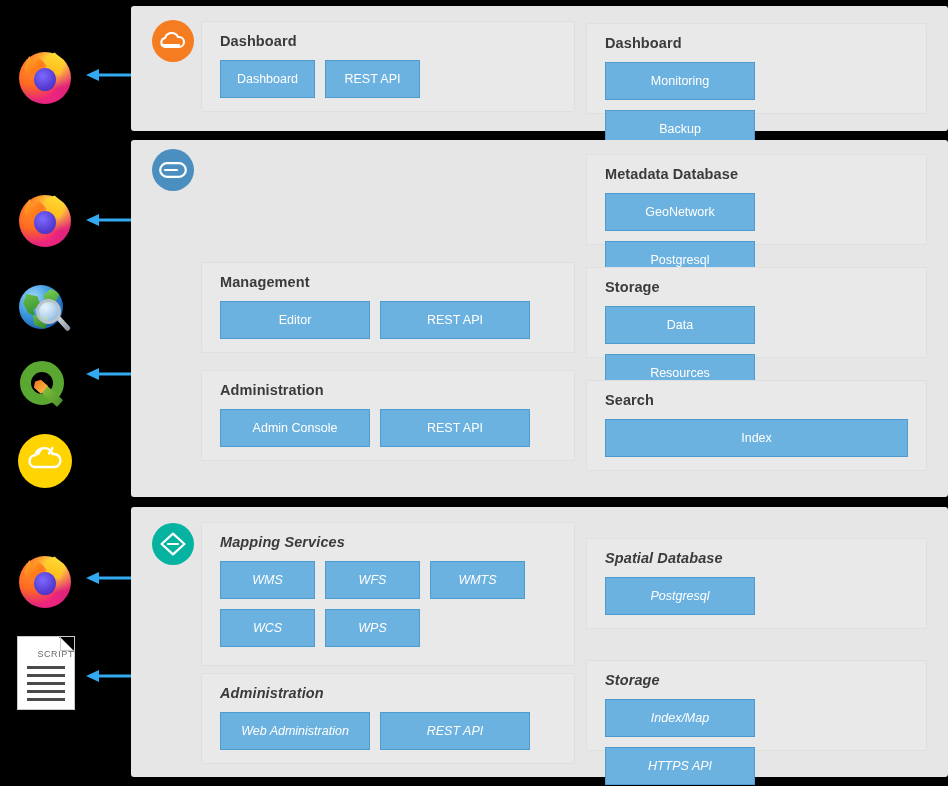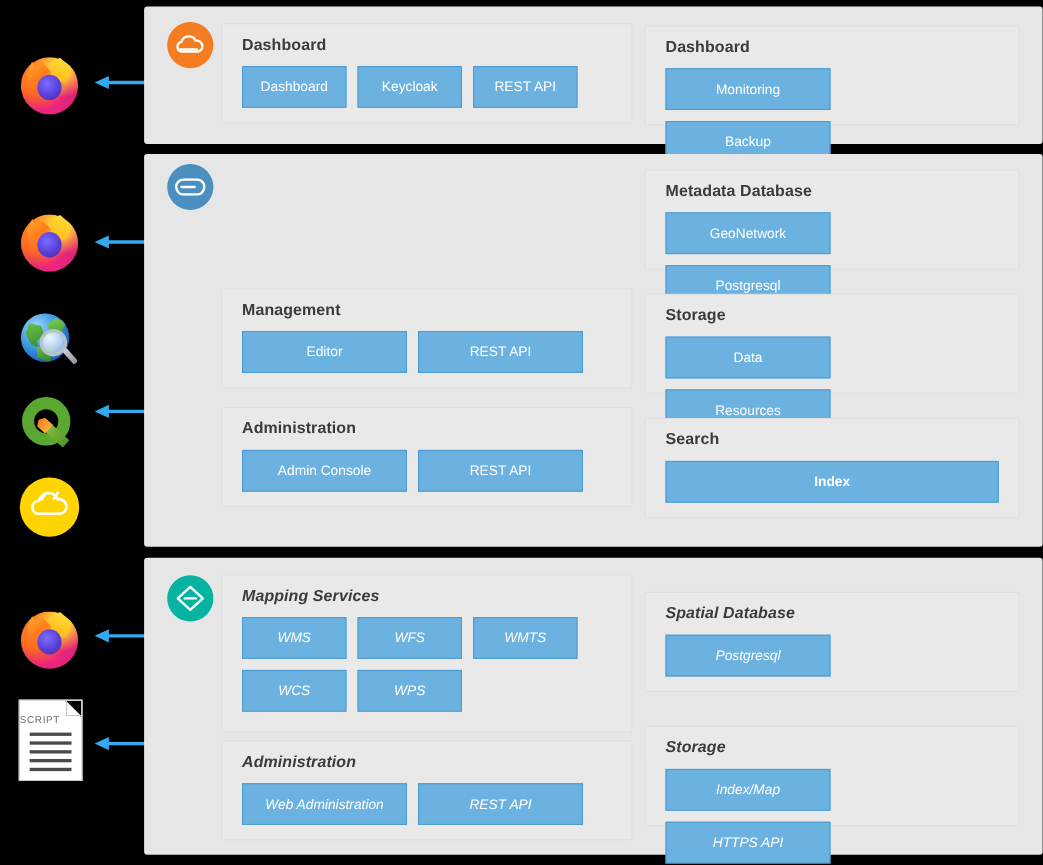--- a/index.html
+++ b/index.html
@@ -119,21 +119,21 @@
     background: #000;
     clip-path: polygon(100% 0, 100% 100%, 0 0);
   }
   .doc .fold2 {
     position: absolute; right: 0; top: 0; width: 14px; height: 14px;
     background: #ffffff; border-left: 1px solid #c9c9c9; border-bottom: 1px solid #c9c9c9;
     clip-path: polygon(0 0, 100% 100%, 0 100%);
   }
   .doc .doclabel {
     position: absolute; left: 0; right: 0; top: 12px;
-    text-align: left; font-size: 9px; letter-spacing: .6px;
+    text-align: right; font-size: 9px; letter-spacing: .6px;
     color: #6b6b6b; font-family: "Liberation Sans", sans-serif;
   }
   .doc .lines { position: absolute; left: 9px; right: 9px; top: 29px; }
   .doc .lines i { display: block; height: 3px; background: #4a4a4a; margin-bottom: 5px; }
 
   
   .arrow { position: absolute; height: 18px; }
   .arrow svg { display: block; }
 
   
@@ -168,21 +168,21 @@
     height: 38px;
     background: #6cb2e0;
     border: 1px solid #4e9bd0;
     color: #ffffff;
     font-size: 12.5px;
     display: flex; align-items: center; justify-content: center;
     user-select: none;
   }
   .box.w-3 { width: 95px; }
   .box.w-2 { width: 150px; }
-  .box.w-full { width: 100%; font-weight: bold; }
+  .box.w-full { width: 100%; }
 </style>
 </head>
 <body>
 
 <div id="stage">
 
   <div class="rail">
 
     <div class="client" style="top:47px;">
       <div class="ff">
@@ -298,21 +298,20 @@
       <svg width="30" height="22" viewBox="0 0 30 22">
         <path d="M7 17 h14 a5 5 0 0 0 0 -10 h-1 a7 7 0 0 0 -13 1 A4.6 4.6 0 0 0 7 17 z" fill="none" stroke="#ffffff" stroke-width="2.1" stroke-linejoin="round"></path>
         <path d="M4 15 h17" stroke="#ffffff" stroke-width="2.1" stroke-linecap="round" fill="none"></path>
       </svg>
     </div>
 
     <div class="group" style="left:70px; top:15px; width:374px; height:91px;">
       <div class="gtitle">Dashboard</div>
       <div class="boxrow">
         <div class="box w-3">Dashboard</div>
-        <div class="box w-3">Keycloak</div>
         <div class="box w-3">REST API</div>
       </div>
     </div>
 
     <div class="group" style="left:455px; top:17px; width:341px; height:91px;">
       <div class="gtitle">Dashboard</div>
       <div class="boxrow">
         <div class="box w-2">Monitoring</div>
         <div class="box w-2">Backup</div>
       </div>

